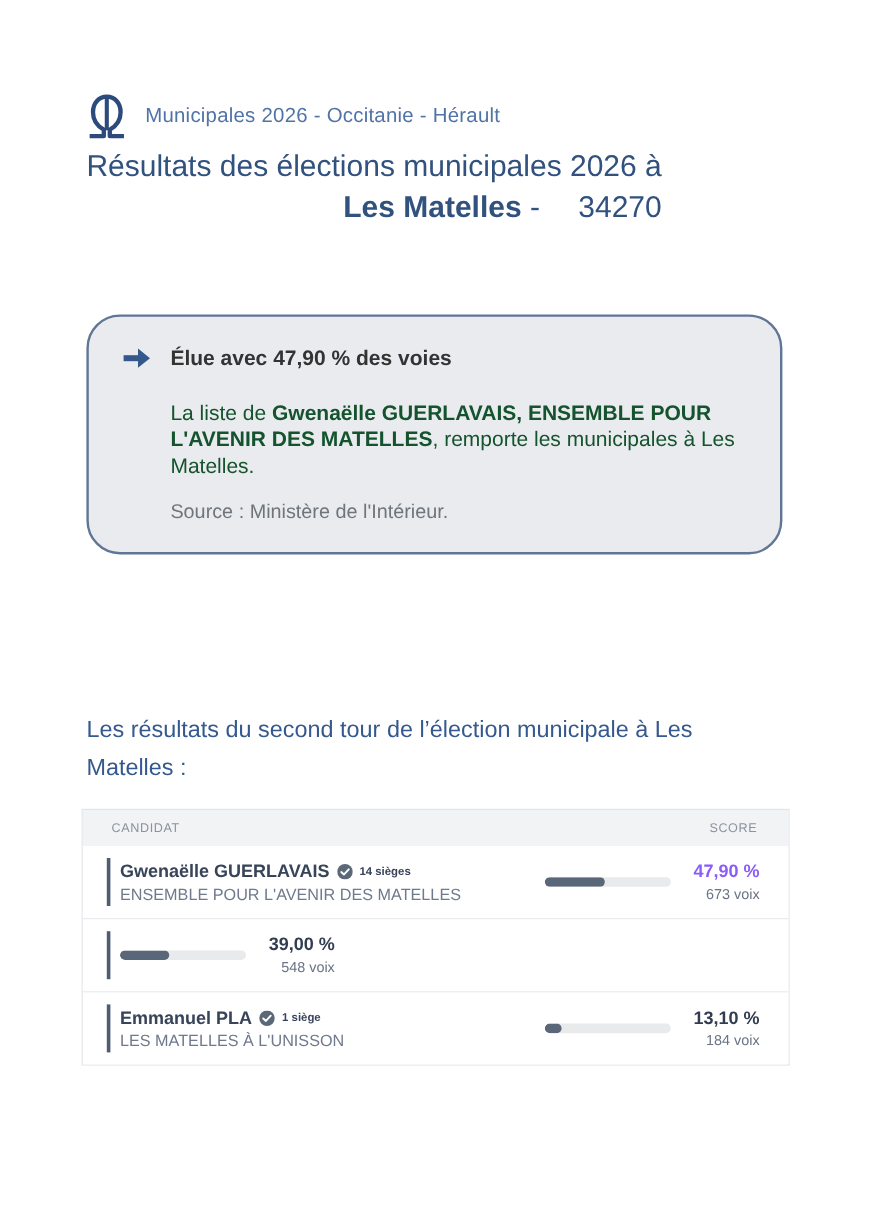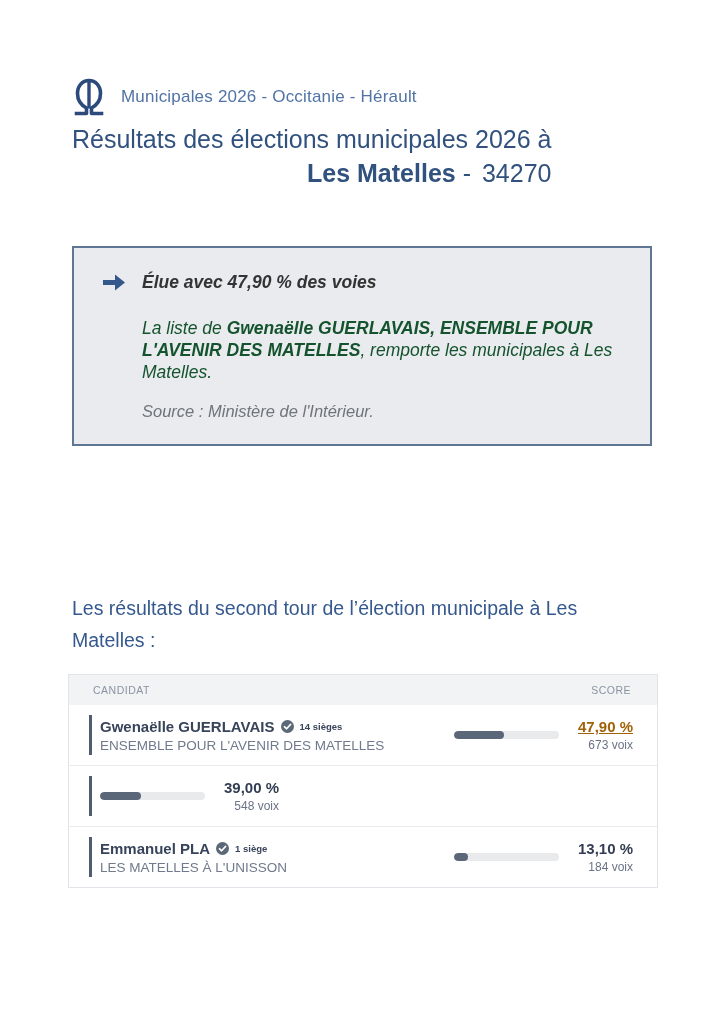--- a/index.html
+++ b/index.html
@@ -7,27 +7,26 @@
     width:724px;height:1024px;position:relative;background:#ffffff;
     font-family:"Liberation Sans","DejaVu Sans",sans-serif;
     -webkit-font-smoothing:antialiased;color:#333;
   }
   
   .brand-row{position:absolute;left:72px;top:76px;display:flex;align-items:center;gap:15px;text-decoration:none;}
   .brand-kicker{font-size:17px;color:#5173a6;letter-spacing:.2px;}
   
   .page-title{position:absolute;left:72px;top:122px;font-size:25px;line-height:34px;color:#31517e;font-weight:normal;text-align:right;}
   .page-title b{font-weight:bold;color:#31517e;}
-  .postcode{margin-left:4px;}
+  .postcode{margin-left:25px;}
   
   .callout{
-    position:absolute;left:72px;top:246px;width:580px;height:200px;box-sizing:border-box;
-    background:#e9ebee;border:2px solid #5f7695;border-radius:0;
+    position:absolute;left:72px;top:262px;width:580px;height:200px;box-sizing:border-box;
+    background:#e9ebee;border:2px solid #5f7695;border-radius:28px;
     padding:24px 30px 0 28px;
-    font-style:italic;
   }
   .callout-head{display:flex;align-items:center;gap:16px;margin-bottom:24px;}
   .callout-heading{font-size:17.5px;font-weight:bold;color:#333;}
   .callout-par{margin:0 0 19px 40px;font-size:17.5px;line-height:22px;color:#14532d;}
   .callout-par b{font-weight:bold;}
   .callout-source{margin-left:40px;font-size:16.5px;color:#6f757c;}
   
   .section-heading{
     position:absolute;left:72px;top:592px;width:532px;
     font-size:19.5px;line-height:32px;color:#35598e;
@@ -49,21 +48,21 @@
   .accent{width:3px;height:40px;background:#4f5c72;margin-right:8px;flex:none;}
   .cand{flex:1;display:flex;flex-direction:column;justify-content:center;gap:3px;min-width:0;}
   .name-line{display:flex;align-items:center;gap:6px;}
   .cand-name{font-size:15px;font-weight:bold;color:#38445a;white-space:nowrap;}
   .seats-label{font-size:9.5px;font-weight:bold;color:#38445a;}
   .list-name{font-size:13.5px;color:#6f7a8c;white-space:nowrap;}
   .bar-track{width:105px;height:8px;border-radius:4px;background:#e8eaec;overflow:hidden;margin-right:14px;flex:none;}
   .bar-fill{height:100%;border-radius:4px;background:#5a6779;width:0;}
   .score-wrap{width:60px;text-align:right;flex:none;}
   .score-val{font-size:15px;font-weight:bold;color:#333d52;white-space:nowrap;}
-  .trow.winner .score-val{color:#a16207;text-decoration:underline;}
+  .trow.winner .score-val{color:#8b5cf6;}
   .votes{font-size:12px;color:#6a7486;margin-top:3px;white-space:nowrap;}
   .check-icon{flex:none;display:inline-flex;}
 </style>
 </head>
 <body>
 
 <div class="brand-row">
   <span class="check-icon">
     <svg width="34" height="42" viewBox="0 0 34 42">
       <path d="M4.5 37.5 h10 v-5.5 C9 29 5.5 23.5 5.5 17.5 C5.5 9.8 10.4 4.5 17 4.5 c6.6 0 11.5 5.3 11.5 13 c0 6-3.5 11.5-9 14.5 v5.5 h10" fill="none" stroke="#2c4a7c" stroke-width="3.6" stroke-linecap="square" stroke-linejoin="round"></path>

